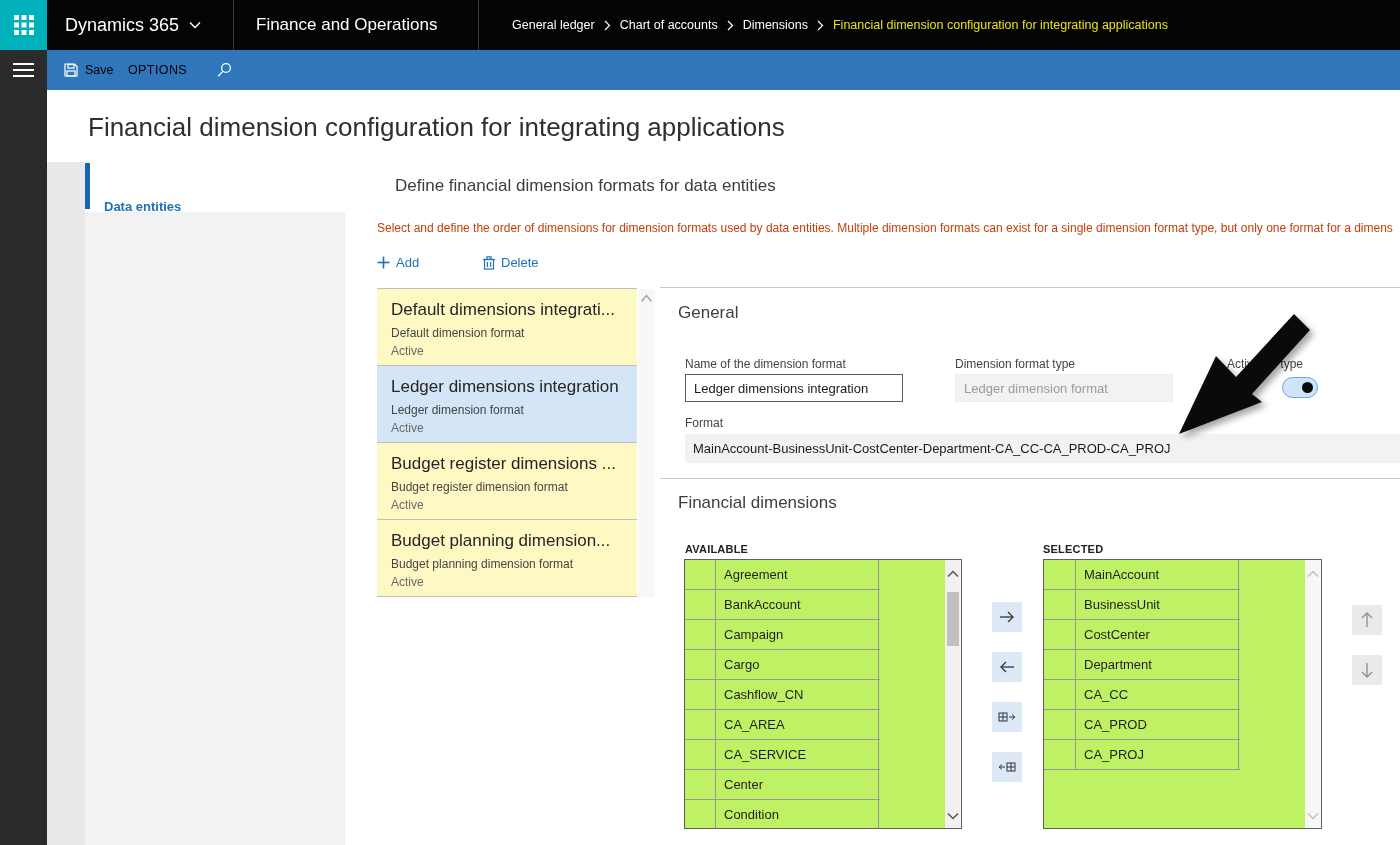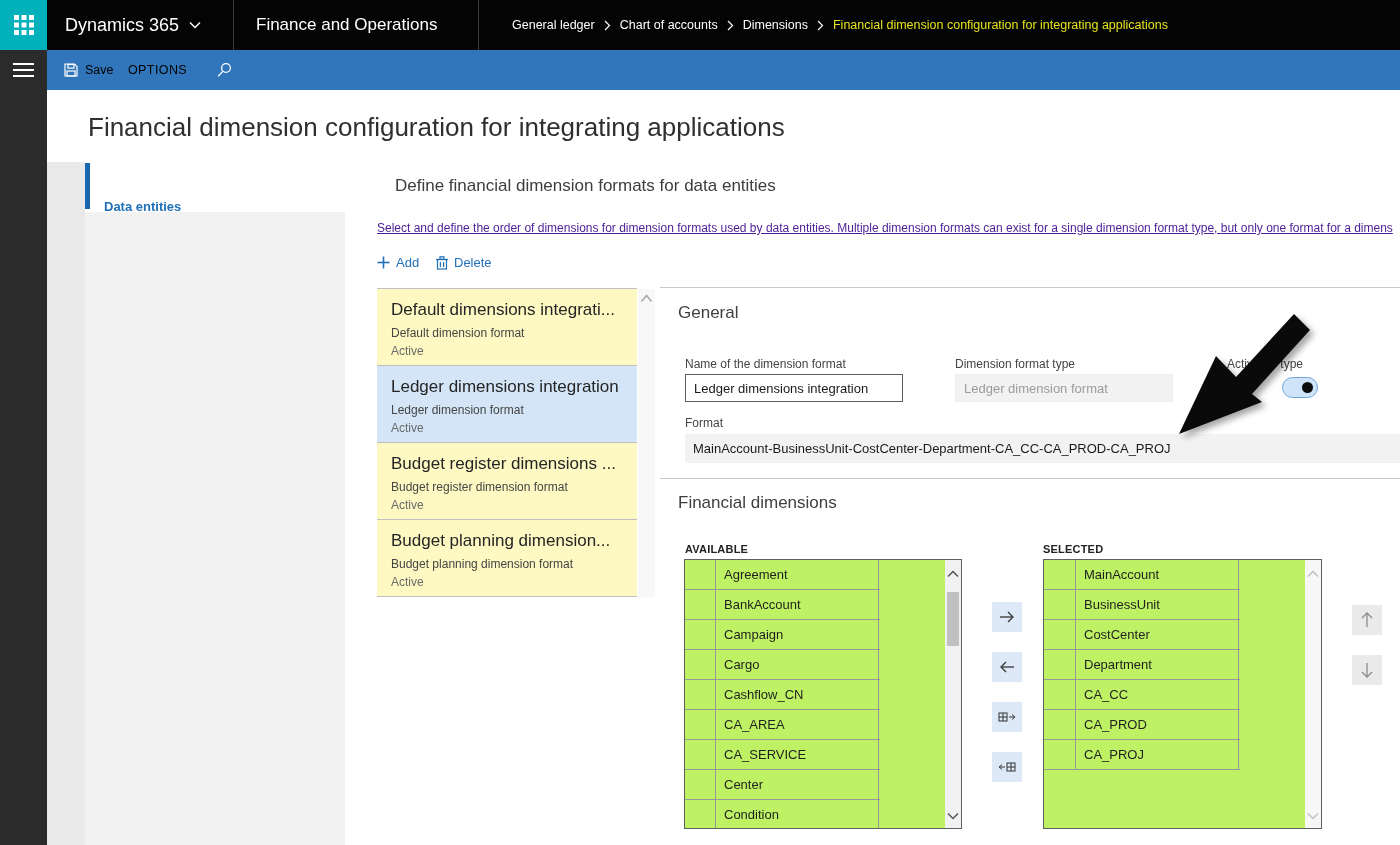--- a/index.html
+++ b/index.html
@@ -25,21 +25,21 @@
   .hamburger div { height:2px; background:#fff; margin-bottom:4px; }
 
   
   .page-title { position:absolute; left:88px; top:112px; font-size:26px; color:#2f2f2f; font-weight:400; white-space:nowrap; }
   .gutter { position:absolute; left:47px; top:162px; width:38px; height:683px; background:#e9e9e9; }
   .nav-item-selected { position:absolute; left:85px; top:163px; width:260px; height:46px; background:#fff; border-left:5px solid #1867ae; display:flex; align-items:center; }
   .nav-item-selected span { margin-left:14px; font-size:13px; font-weight:bold; color:#2071b9;margin-top:40px; }
   .nav-gray { position:absolute; left:85px; top:212px; width:260px; height:633px; background:#f2f2f2; }
 
   .content-heading { position:absolute; left:395px; top:176px; font-size:17px; color:#3d3d3d; font-weight:400; }
-  .content-desc { position:absolute; left:377px; top:221px; width:1023px; font-size:12px; color:#4c1d95; white-space:nowrap; overflow:hidden;text-decoration:underline; }
+  .content-desc { position:absolute; left:377px; top:221px; width:1023px; font-size:12px; color:#c2410c; white-space:nowrap; overflow:hidden; }
 
   .tool-btn { position:absolute; top:255px; display:flex; align-items:center; gap:6px; font-size:13px; color:#2071b9; cursor:pointer; }
 
   
   .fmt-list { position:absolute; left:377px; top:288px; width:260px; border-bottom:1px solid #c0c0c0; }
   .fmt-item { height:77px; border-top:1px solid #c0c0c0; padding:11px 0 0 14px; overflow:hidden; cursor:pointer; background:#fef9c3; }
   .fmt-item.sel { background:#d3e5f7; }
   .fmt-title { font-size:17px; color:#252525; white-space:nowrap; overflow:hidden; }
   .fmt-sub { font-size:12px; color:#454545; margin-top:6px; white-space:nowrap; }
   .fmt-status { font-size:12px; color:#6a6a6a; margin-top:4px; }
@@ -167,21 +167,21 @@
   <div class="content-heading">Define financial dimension formats for data entities</div>
   <div class="content-desc">Select and define the order of dimensions for dimension formats used by data entities. Multiple dimension formats can exist for a single dimension format type, but only one format for a dimens</div>
 
   <div class="tool-btn" style="left:377px;">
     <svg width="13" height="13" viewBox="0 0 13 13">
       <line x1="6.5" y1="0.5" x2="6.5" y2="12.5" stroke="#2071b9" stroke-width="1.6"></line>
       <line x1="0.5" y1="6.5" x2="12.5" y2="6.5" stroke="#2071b9" stroke-width="1.6"></line>
     </svg>
     <span>Add</span>
   </div>
-  <div class="tool-btn" style="left:436px;">
+  <div class="tool-btn" style="left:483px;">
     <svg width="12" height="14" viewBox="0 0 12 14">
       <g fill="none" stroke="#2071b9" stroke-width="1.2">
         <rect x="1.5" y="3.5" width="9" height="9.5"></rect>
         <line x1="0" y1="3.5" x2="12" y2="3.5"></line>
         <rect x="4" y="0.8" width="4" height="2.6"></rect>
         <line x1="4.4" y1="6" x2="4.4" y2="11"></line>
         <line x1="7.6" y1="6" x2="7.6" y2="11"></line>
       </g>
     </svg>
     <span>Delete</span>

